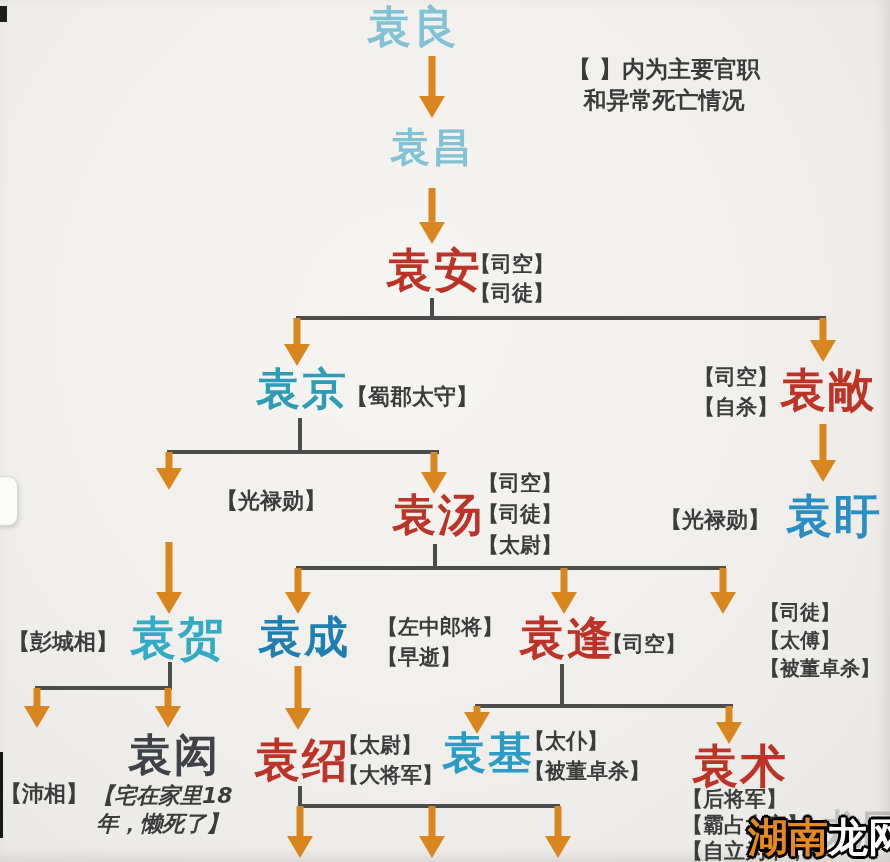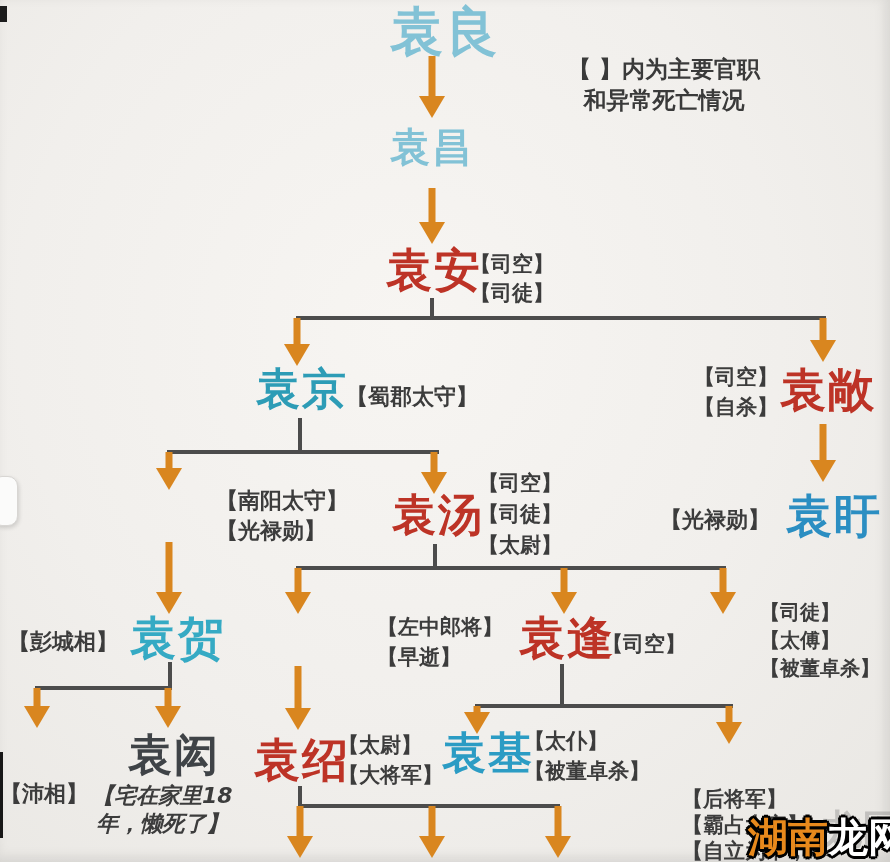--- a/index.html
+++ b/index.html
@@ -120,54 +120,54 @@
       <div class="head" style="top: 30px; border-left: 13px solid transparent; border-right: 13px solid transparent; border-top: 22px solid rgb(217, 134, 31);"></div>
     </div>
     <div class="arrow" style="left: 419px; top: 806px; width: 26px; height: 52px;">
       <div class="stem" style="top: 0px; width: 7px; height: 32px; background: rgb(217, 134, 31);"></div>
       <div class="head" style="top: 30px; border-left: 13px solid transparent; border-right: 13px solid transparent; border-top: 22px solid rgb(217, 134, 31);"></div>
     </div>
     <div class="arrow" style="left: 545px; top: 806px; width: 26px; height: 52px;">
       <div class="stem" style="top: 0px; width: 7px; height: 32px; background: rgb(217, 134, 31);"></div>
       <div class="head" style="top: 30px; border-left: 13px solid transparent; border-right: 13px solid transparent; border-top: 22px solid rgb(217, 134, 31);"></div>
     </div>
-    <div class="node" style="left: 390px; top: 4px; font-size: 53px; color: rgb(130, 194, 214);">袁良</div>
+    <div class="node" style="left: 367px; top: 4px; font-size: 44px; color: rgb(130, 194, 214);">袁良</div>
     <div class="node" style="left: 390px; top: 126px; font-size: 40px; color: rgb(130, 194, 214);">袁昌</div>
     <div class="node" style="left: 386px; top: 246px; font-size: 46px; color: rgb(189, 51, 38);">袁安</div>
     <div class="titles" style="left: 470px; top: 250px; font-size: 21px; line-height: 29px; text-align: left; color: rgb(60, 60, 60);">
       <div>【司空】</div>
       <div>【司徒】</div>
     </div>
     <div class="node" style="left: 256px; top: 366px; font-size: 44px; color: rgb(45, 156, 182);">袁京</div>
     <div class="titles" style="left: 346px; top: 383px; font-size: 22px; line-height: 28px; text-align: left; color: rgb(60, 60, 60);">
       <div>【蜀郡太守】</div>
     </div>
     <div class="node" style="left: 780px; top: 366px; font-size: 46px; color: rgb(189, 51, 38);">袁敞</div>
     <div class="titles" style="left: 694px; top: 362px; font-size: 21px; line-height: 30px; text-align: left; color: rgb(60, 60, 60);">
       <div>【司空】</div>
       <div>【自杀】</div>
     </div>
     <div class="titles" style="left: 216px; top: 486px; font-size: 22px; line-height: 30px; text-align: left; color: rgb(60, 60, 60);">
-      <div>【南阳太守】</div>
       <div>【光禄勋】</div>
     </div>
     <div class="node" style="left: 392px; top: 492px; font-size: 44px; color: rgb(189, 51, 38);">袁汤</div>
     <div class="titles" style="left: 478px; top: 468px; font-size: 21px; line-height: 31px; text-align: left; color: rgb(60, 60, 60);">
       <div>【司空】</div>
       <div>【司徒】</div>
       <div>【太尉】</div>
     </div>
     <div class="node" style="left: 786px; top: 492px; font-size: 46px; color: rgb(43, 142, 194);">袁盱</div>
     <div class="titles" style="left: 660px; top: 506px; font-size: 22px; line-height: 28px; text-align: left; color: rgb(60, 60, 60);">
       <div>【光禄勋】</div>
     </div>
     <div class="node" style="left: 130px; top: 614px; font-size: 46px; color: rgb(53, 170, 196);">袁贺</div>
     <div class="titles" style="left: 8px; top: 628px; font-size: 22px; line-height: 28px; text-align: left; color: rgb(60, 60, 60);">
       <div>【彭城相】</div>
     </div>
+    <div class="node" style="left: 258px; top: 614px; font-size: 44px; color: rgb(31, 127, 178);">袁成</div>
     <div class="titles" style="left: 340px; top: 612px; font-size: 21px; line-height: 30px; text-align: left; color: rgb(60, 60, 60); margin-left: 37px;">
       <div>【左中郎将】</div>
       <div>【早逝】</div>
     </div>
     <div class="node" style="left: 519px; top: 614px; font-size: 46px; color: rgb(189, 51, 38);">袁逢</div>
     <div class="titles" style="left: 602px; top: 630px; font-size: 21px; line-height: 28px; text-align: left; color: rgb(60, 60, 60);">
       <div>【司空】</div>
     </div>
     <div class="titles" style="left: 760px; top: 598px; font-size: 20px; line-height: 28px; text-align: left; color: rgb(60, 60, 60);">
       <div>【司徒】</div>
@@ -185,18 +185,19 @@
     <div class="node" style="left: 254px; top: 736px; font-size: 46px; color: rgb(189, 51, 38);">袁绍</div>
     <div class="titles" style="left: 338px; top: 730px; font-size: 21px; line-height: 30px; text-align: left; color: rgb(60, 60, 60);">
       <div>【太尉】</div>
       <div>【大将军】</div>
     </div>
     <div class="node" style="left: 442px; top: 730px; font-size: 44px; color: rgb(43, 156, 196);">袁基</div>
     <div class="titles" style="left: 524px; top: 726px; font-size: 21px; line-height: 30px; text-align: left; color: rgb(60, 60, 60);">
       <div>【太仆】</div>
       <div>【被董卓杀】</div>
     </div>
+    <div class="node" style="left: 692px; top: 742px; font-size: 46px; color: rgb(189, 51, 38);">袁术</div>
     <div class="titles" style="left: 682px; top: 786px; font-size: 21px; line-height: 26px; text-align: left; color: rgb(60, 60, 60);">
       <div>【后将军】</div>
       <div>【霸占大宗】</div>
       <div>【自立为帝，</div>
     </div>
   </div>
 
 </body></html>

